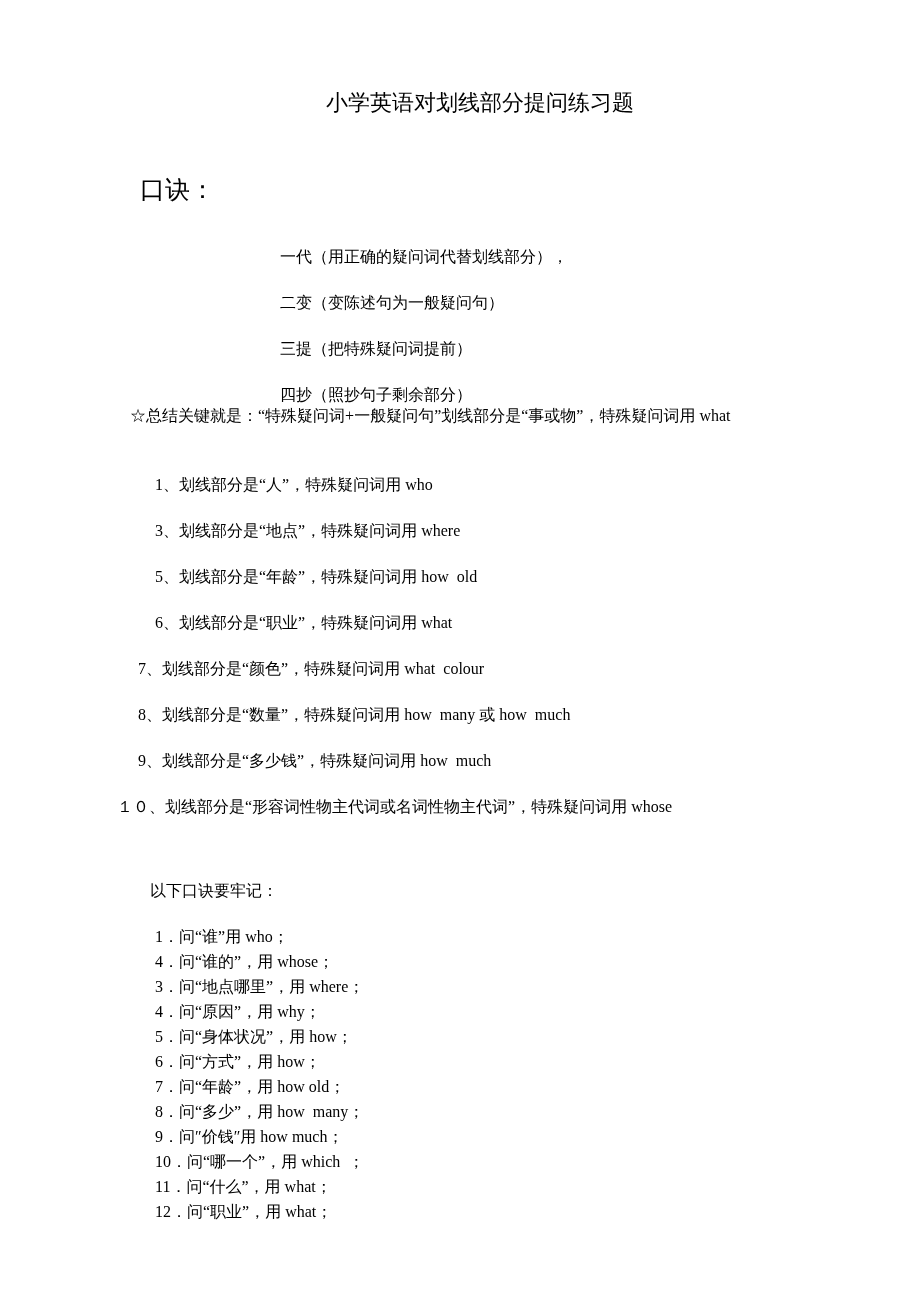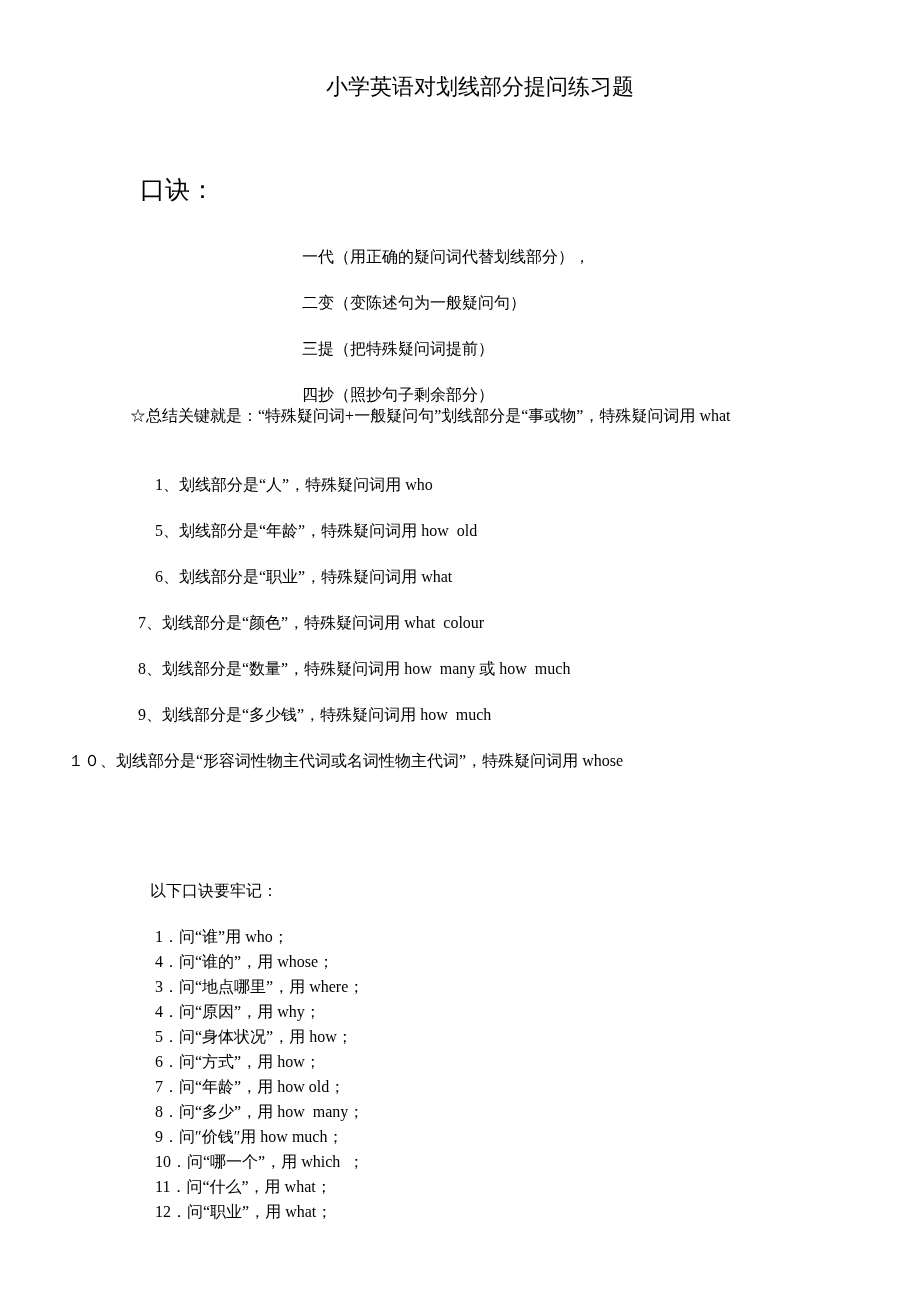--- a/index.html
+++ b/index.html
@@ -7,54 +7,53 @@
     position:relative;
     width:920px; height:1302px;
     background:#ffffff;
     color:#000000;
     font-family:"Liberation Serif","DejaVu Serif",serif;
     overflow:hidden;
   }
   .line { white-space:pre-wrap; }
 
   .title {
-    position:absolute; top:72px; left:0;
+    position:absolute; top:88px; left:0;
     width:100%; box-sizing:border-box; padding-left:40px;
     text-align:center;
     font-size:22px;
     white-space:pre-wrap;
   }
 
   .koujue-heading {
     position:absolute; top:173px; left:140px;
     font-size:25px; font-weight:400;
     white-space:pre-wrap;
   }
 
   .koujue-lines {
     position:absolute; top:234px; left:280px;
     font-size:16px;
-    margin-left:22px;
   }
   .koujue-lines .line { height:46px; line-height:46px; }
 
   .summary-intro {
     position:absolute; top:406px; left:130px;
     font-size:16px;
     white-space:pre-wrap;
   }
 
   .rules {
     position:absolute; top:462px; left:0; width:776px;
     font-size:16px;
   }
   .rules .line { height:46px; line-height:46px; }
   .ind-a { padding-left:155px; }
   .ind-b { padding-left:138px;font-family:Liberation Serif, serif; }
-  .ind-c { padding-left:68px; }
+  .ind-c { padding-left:92px;margin-left:25px; }
 
   .mnemonic-intro {
     position:absolute; top:881px; left:150px;
     font-size:16px;
     white-space:pre-wrap;
     text-align:right;
   }
 
   .mnemonic {
     position:absolute; top:924px; left:155px;
@@ -75,20 +74,21 @@
     <div class="line">一代（用正确的疑问词代替划线部分），</div>
     <div class="line">二变（变陈述句为一般疑问句）</div>
     <div class="line">三提（把特殊疑问词提前）</div>
     <div class="line">四抄（照抄句子剩余部分）</div>
   </div>
 
   <div class="summary-intro">☆总结关键就是：“特殊疑问词+一般疑问句”划线部分是“事或物”，特殊疑问词用 what</div>
 
   <div class="rules">
     <div class="line ind-a">1、划线部分是“人”，特殊疑问词用 who</div>
+    <div class="line ind-a">3、划线部分是“地点”，特殊疑问词用 where</div>
     <div class="line ind-a">5、划线部分是“年龄”，特殊疑问词用 how  old</div>
     <div class="line ind-a">6、划线部分是“职业”，特殊疑问词用 what</div>
     <div class="line ind-b">7、划线部分是“颜色”，特殊疑问词用 what  colour</div>
     <div class="line ind-b">8、划线部分是“数量”，特殊疑问词用 how  many 或 how  much</div>
     <div class="line ind-b">9、划线部分是“多少钱”，特殊疑问词用 how  much</div>
     <div class="line ind-c">１０、划线部分是“形容词性物主代词或名词性物主代词”，特殊疑问词用 whose</div>
   </div>
 
   <div class="mnemonic-intro">以下口诀要牢记：</div>
 

